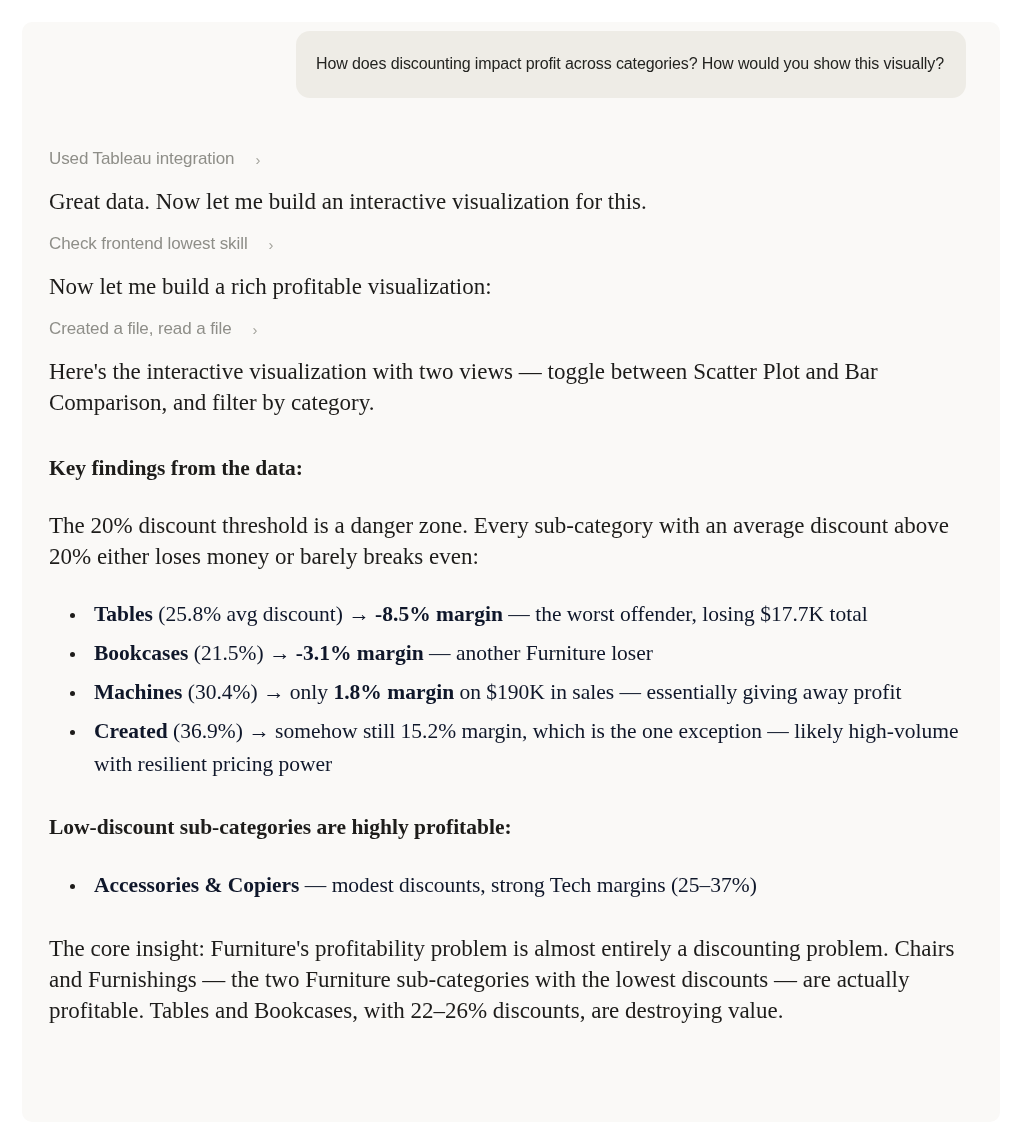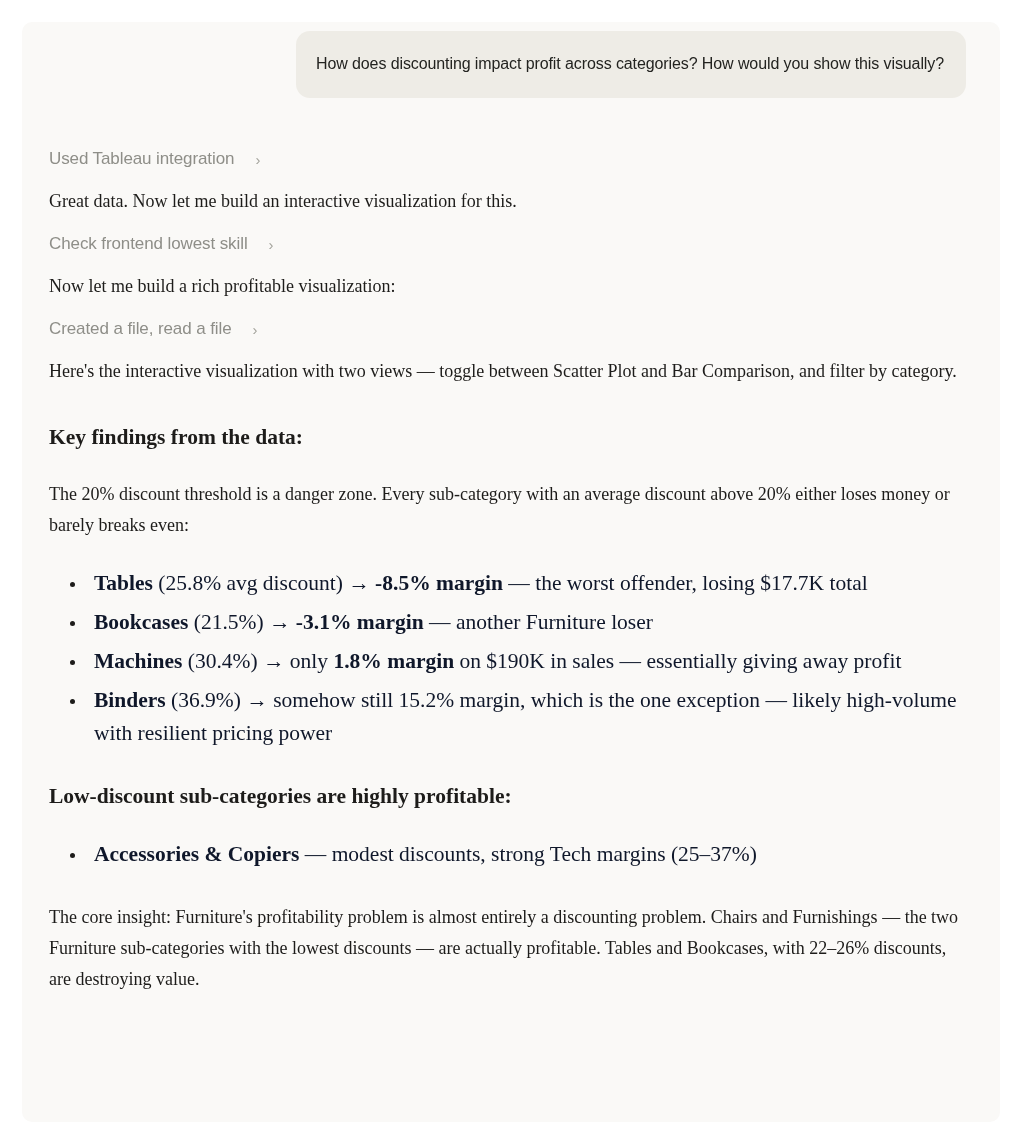--- a/index.html
+++ b/index.html
@@ -67,21 +67,21 @@
   }
   .tool-line .chev {
     display: inline-block;
     font-size: 15px;
     color: #a3a39c;
     line-height: 1;
     transform: translateY(0px);
   }
 
   .para {
-    font-size: 18px;
+    font-size: 23px;
     line-height: 31px;
     color: #1d1c1a;
     margin: 0 0 14px 0;
     letter-spacing: 0;
   }
   .para.tight { margin-bottom: 12px; }
 
   .para b, .lead {
     font-weight: 400;
   }
@@ -173,21 +173,21 @@
       <li>
         <b>Tables</b><span> (25.8% avg discount) → </span><b>-8.5% margin</b><span> — the worst offender, losing $17.7K total</span>
       </li>
       <li>
         <b>Bookcases</b><span> (21.5%) → </span><b>-3.1% margin</b><span> — another Furniture loser</span>
       </li>
       <li>
         <b>Machines</b><span> (30.4%) → only </span><b>1.8% margin</b><span> on $190K in sales — essentially giving away profit</span>
       </li>
       <li>
-        <b>Binders</b><span> (36.9%) → somehow still 15.2% margin, which is the one exception — likely high-volume with resilient pricing power</span><b></b><span></span>
+        <b>Created</b><span> (36.9%) → somehow still 15.2% margin, which is the one exception — likely high-volume with resilient pricing power</span><b></b><span></span>
       </li>
     </ul>
 
     <div class="block-gap-lg"></div>
 
     <p class="section-head">Low-discount sub-categories are highly profitable:</p>
 
     <div class="block-gap-md"></div>
 
     <ul class="bullets">

